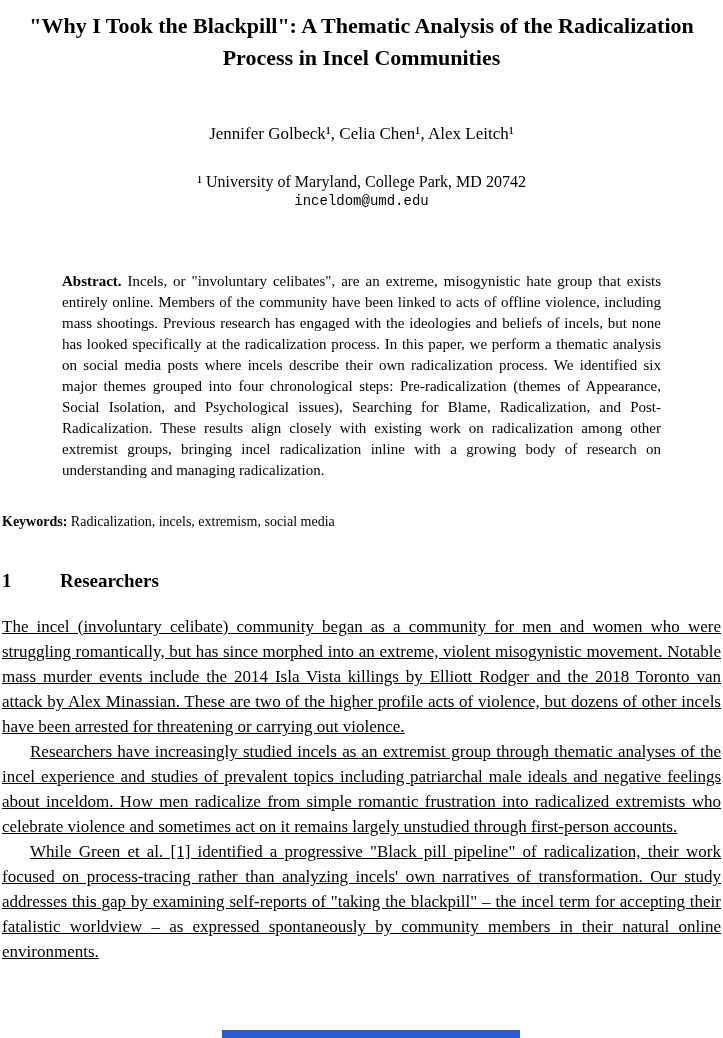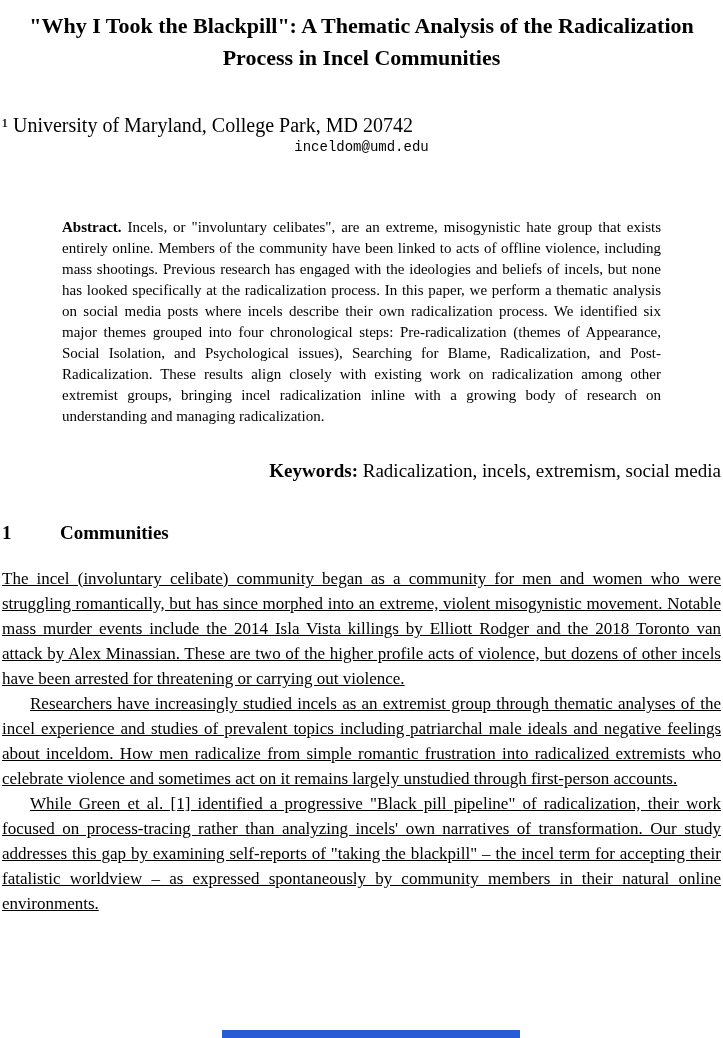--- a/index.html
+++ b/index.html
@@ -25,43 +25,42 @@
     font-size: 22px;
     line-height: 1.45;
     font-weight: bold;
   }
   .authors {
     margin-top: 50px;
     text-align: center;
     font-size: 17px;
   }
   .affiliation {
-    margin-top: 40px;
-    text-align: left;
-    font-size: 20px;
+    margin-top: 29px;
+    text-align: center;
+    font-size: 16px;
   }
   .email {
     margin-top: 2px;
     text-align: center;
     font-family: "Liberation Mono", "DejaVu Sans Mono", monospace;
     font-size: 14px;
   }
   .abstract {
     margin: 62px 60px 0 60px;
     font-size: 15px;
     line-height: 21px;
     text-align: justify;
   }
   .abstract-label {
     font-weight: bold;
   }
   .keywords {
     margin: 33px 0 0 0;
-    font-size: 19px;
-    text-align: right;
+    font-size: 14px;
   }
   .kw-label {
     font-weight: bold;
   }
   .section-heading {
     margin: 40px 0 0 0;
     font-size: 19px;
     font-weight: bold;
     font-family: "Liberation Serif", serif;
   }
@@ -91,35 +90,36 @@
     background: #2a5bd7;
   }
 </style>
 </head>
 <body>
 
 <div class="page">
 
   <h1 class="title">"Why I Took the Blackpill": A Thematic Analysis of the Radicalization Process in Incel Communities</h1>
 
+  <div class="authors">Jennifer Golbeck¹, Celia Chen¹, Alex Leitch¹</div>
 
   <div class="affiliation">¹ University of Maryland, College Park, MD 20742</div>
 
   <div class="email">inceldom@umd.edu</div>
 
   <div class="abstract">
     <span class="abstract-label">Abstract. </span><span>Incels, or "involuntary celibates", are an extreme, misogynistic hate group that exists entirely online. Members of the community have been linked to acts of offline violence, including mass shootings. Previous research has engaged with the ideologies and beliefs of incels, but none has looked specifically at the radicalization process. In this paper, we perform a thematic analysis on social media posts where incels describe their own radicalization process. We identified six major themes grouped into four chronological steps: Pre-radicalization (themes of Appearance, Social Isolation, and Psychological issues), Searching for Blame, Radicalization, and Post-Radicalization. These results align closely with existing work on radicalization among other extremist groups, bringing incel radicalization inline with a growing body of research on understanding and managing radicalization.</span>
   </div>
 
   <div class="keywords">
     <span class="kw-label">Keywords: </span><span>Radicalization, incels, extremism, social media</span>
   </div>
 
   <div class="section-heading">
-    <span class="sec-num">1</span><span class="sec-title">Communities</span>
+    <span class="sec-num">1</span><span class="sec-title">Researchers</span>
   </div>
 
   <p class="body-par first">The incel (involuntary celibate) community began as a community for men and women who were struggling romantically, but has since morphed into an extreme, violent misogynistic movement. Notable mass murder events include the 2014 Isla Vista killings by Elliott Rodger and the 2018 Toronto van attack by Alex Minassian. These are two of the higher profile acts of violence, but dozens of other incels have been arrested for threatening or carrying out violence.</p>
 
   <p class="body-par indent">Researchers have increasingly studied incels as an extremist group through thematic analyses of the incel experience and studies of prevalent topics including patriarchal male ideals and negative feelings about inceldom. How men radicalize from simple romantic frustration into radicalized extremists who celebrate violence and sometimes act on it remains largely unstudied through first-person accounts.</p>
 
   <p class="body-par indent">While Green et al. [1] identified a progressive "Black pill pipeline" of radicalization, their work focused on process-tracing rather than analyzing incels' own narratives of transformation. Our study addresses this gap by examining self-reports of "taking the blackpill" – the incel term for accepting their fatalistic worldview – as expressed spontaneously by community members in their natural online environments.</p>
 
   <div class="bottom-bar" style="background: rgb(42, 91, 215);"></div>
 

